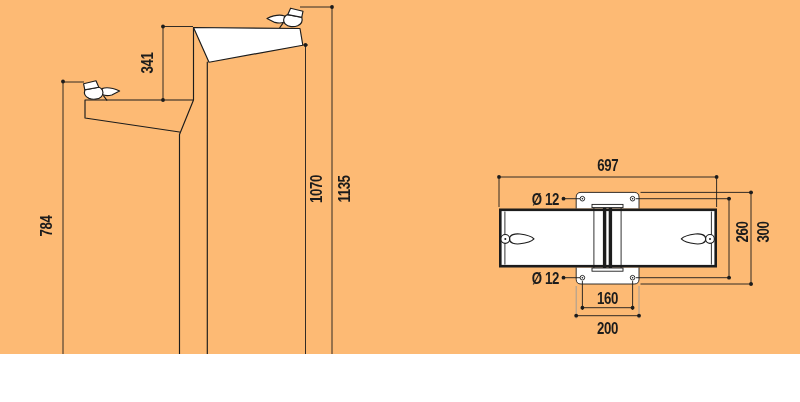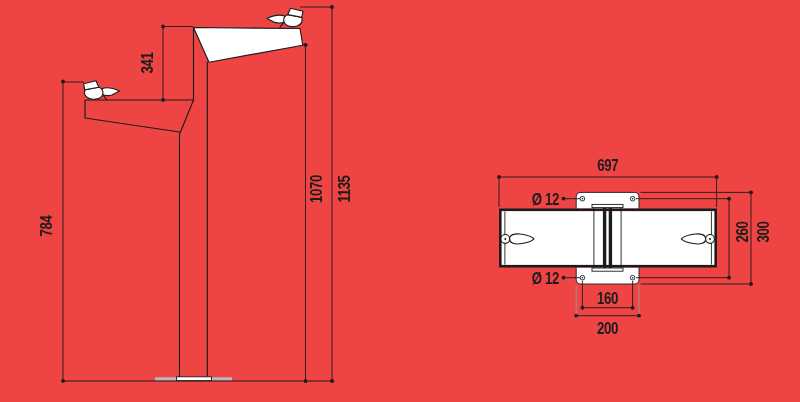--- a/index.html
+++ b/index.html
@@ -1,16 +1,16 @@
 <!DOCTYPE html>
 <html><head>
 <meta charset="utf-8">
 <style>
   html,body{margin:0;padding:0;background:#ffffff;}
-  .canvas{width:800px;height:402px;position:relative;background:#ef4444;overflow:hidden;}
+  .canvas{width:800px;height:354px;position:relative;background:#fdba74;overflow:hidden;}
   svg{display:block;}
   .ln{stroke:#1c1c1c;stroke-width:1.15;fill:none;stroke-linejoin:round;stroke-linecap:round;}
   .wfill{fill:#ffffff;}
   .dim{stroke:#1c1c1c;stroke-width:0.9;fill:none;}
   .gray{stroke:#9a9a9a;stroke-width:0.9;fill:none;}
   .thick{stroke:#1c1c1c;stroke-width:2.6;fill:#ffffff;}
   .bar{stroke:#1c1c1c;stroke-width:3.4;fill:none;stroke-linecap:butt;}
   .thin{stroke:#1c1c1c;stroke-width:0.9;fill:#ffffff;}
   .floor{stroke:#b8b8b8;stroke-width:3.4;fill:none;stroke-linecap:butt;}
   .dot{fill:#1c1c1c;stroke:none;}

